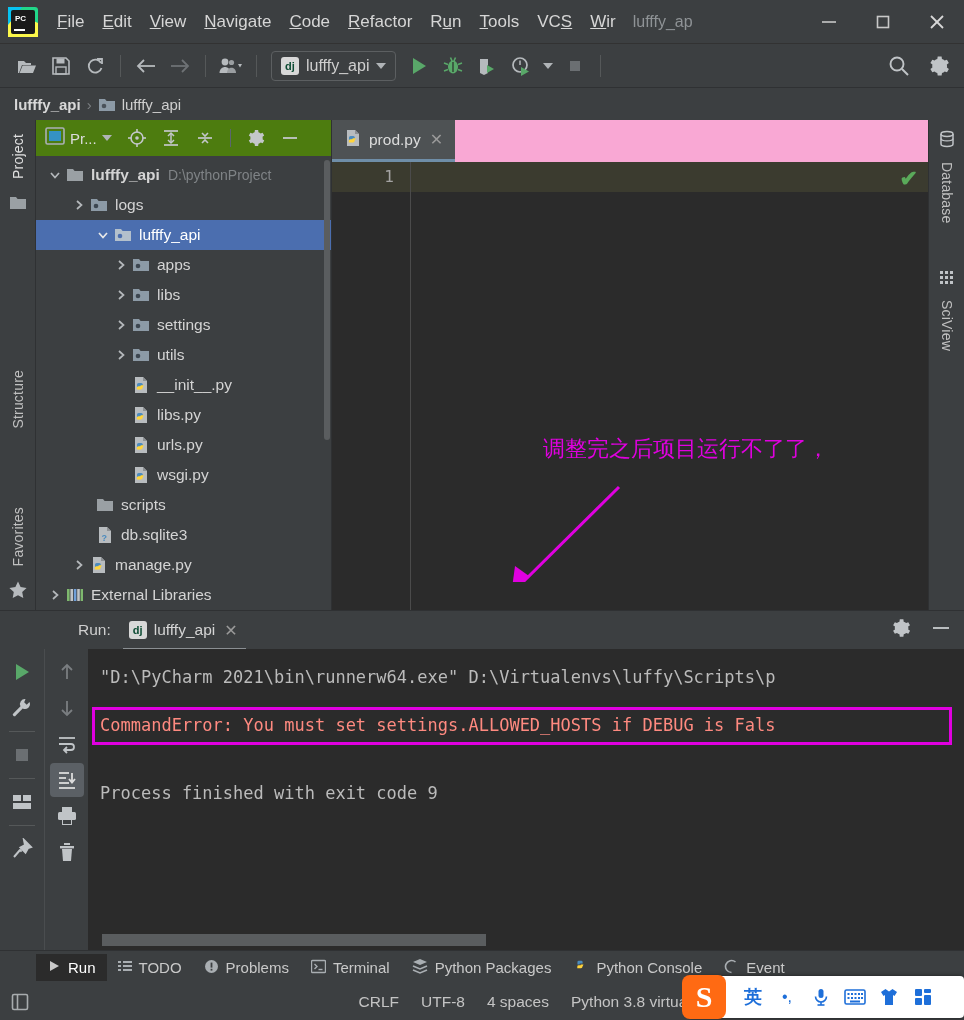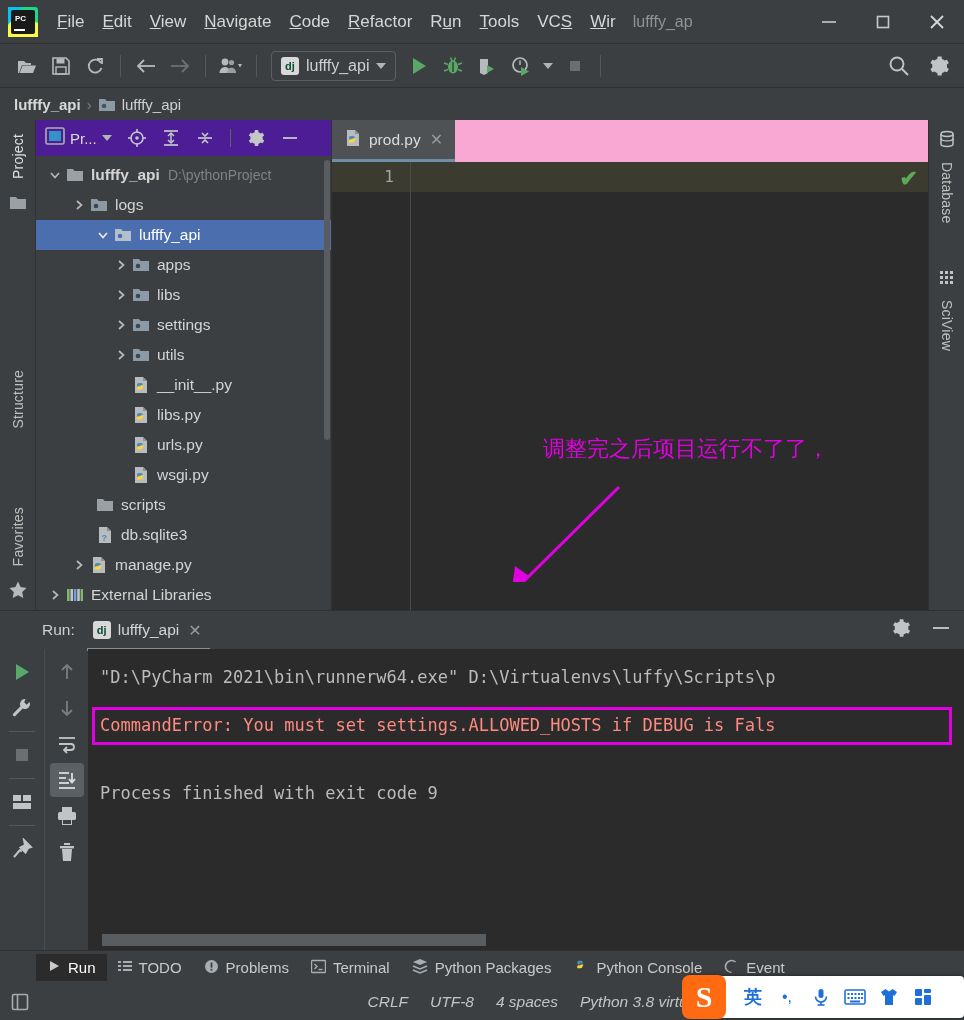--- a/index.html
+++ b/index.html
@@ -74,21 +74,21 @@
     writing-mode:vertical-rl; transform:rotate(180deg);
     font-size:14px; color:#c0c0c0; padding:6px 0; letter-spacing:0.2px; white-space:nowrap;
   }
   .vtab.sel { color:#e0e0e0; }
   .lstrip-top { display:flex; flex-direction:column; align-items:center; padding-top:8px; gap:4px; }
   .lstrip-bot { position:absolute; bottom:6px; display:flex; flex-direction:column; align-items:center; gap:4px; }
 
   
   .project-panel { width:296px; flex:0 0 296px; background:#3c3f41; display:flex; flex-direction:column; border-right:1px solid #2f3133; }
   .pp-header {
-    height:36px; background:#4c1d95; display:flex; align-items:center; gap:8px; padding:0 5px; flex:0 0 36px;
+    height:36px; background:#4d7c0f; display:flex; align-items:center; gap:8px; padding:0 5px; flex:0 0 36px;
   }
   .pp-title { display:flex; align-items:center; gap:5px; padding:2px 4px; }
   .pp-title-text { font-size:15px; color:#dcdcdc; }
   .pp-icon { width:26px; height:26px; display:flex; align-items:center; justify-content:center; color:#c3c7ca; }
   .pp-hsep { width:1px; height:18px; background:#5b6570; margin:0 4px; }
   .tree { flex:1 1 auto; overflow:hidden; padding-top:4px; position:relative; background:#3c3f41; }
   .row {
     height:30px; display:flex; align-items:center; font-size:15.5px; color:#d4d4d4;
     white-space:nowrap; padding-right:4px; position:relative;
   }
@@ -124,21 +124,21 @@
   .arrow-svg { position:absolute; left:0; top:0; pointer-events:none; }
 
   
   .rstrip { width:36px; flex:0 0 36px; background:#3c3f41; border-left:1px solid #2f3133; display:flex; flex-direction:column; align-items:center; padding-top:10px; gap:10px; }
   .rtab { display:flex; flex-direction:column; align-items:center; gap:4px; }
   .rtab .vtab { writing-mode:vertical-rl; transform:none; }
 
   
   .runwin { height:340px; flex:0 0 340px; display:flex; flex-direction:column; background:#3c3f41; border-top:1px solid #2f3133; }
   .run-header { height:38px; flex:0 0 38px; background:#3c3f41; display:flex; align-items:center; padding-left:42px; position:relative; }
-  .run-label { font-size:15.5px; color:#cfcfcf; margin-right:12px; }
+  .run-label { font-size:15.5px; color:#cfcfcf; margin-right:12px;margin-left:36px; }
   .run-tab { display:flex; align-items:center; gap:7px; padding:4px 6px; position:relative; }
   .run-tab::after { content:""; position:absolute; left:0; right:0; bottom:-7px; height:3px; background:#8a8f93; }
   .run-tab-label { font-size:15.5px; color:#d4d4d4; }
   .run-head-right { position:absolute; right:12px; display:flex; align-items:center; gap:18px; }
   .run-body { flex:1 1 auto; display:flex; min-height:0; }
   .run-gutter1 { width:44px; flex:0 0 44px; background:#3c3f41; display:flex; flex-direction:column; align-items:center; padding-top:6px; gap:2px; }
   .run-gutter2 { width:44px; flex:0 0 44px; background:#3c3f41; display:flex; flex-direction:column; align-items:center; padding-top:6px; gap:2px; border-left:1px solid #4a4d4f; }
   .gbtn { width:34px; height:34px; display:flex; align-items:center; justify-content:center; color:#a9aeb2; border-radius:4px; }
   .gbtn.active { background:#5b6065; }
   .gsep { width:26px; height:1px; background:#555859; margin:4px 0; }
@@ -153,21 +153,21 @@
 
   
   .bottombar { height:34px; flex:0 0 34px; background:#3c3f41; display:flex; align-items:center; border-top:1px solid #2f3133; }
   .bb-left-ico { width:36px; display:flex; align-items:center; justify-content:center; }
   .bb-tab { display:flex; align-items:center; gap:7px; padding:5px 11px; font-size:15px; color:#c9c9c9; white-space:nowrap; }
   .bb-tab.sel { background:#2b2b2b; color:#ffffff; }
 
   
   .statusbar { height:36px; flex:0 0 36px; background:#3c3f41; display:flex; align-items:center; position:relative; }
   .sb-left { width:40px; display:flex; align-items:center; justify-content:center; color:#a8acae; }
-  .sb-right { position:absolute; right:9px; display:flex; align-items:center; gap:22px; font-size:15.5px; color:#c4c4c4;font-style:italic; }
+  .sb-right { position:absolute; right:18px; display:flex; align-items:center; gap:22px; font-size:15.5px; color:#c4c4c4; }
 
   
   .ime {
     position:absolute; right:0px; bottom:2px; height:42px; width:276px;
     background:#ffffff; border-radius:4px; display:flex; align-items:center;
     box-shadow:0 0 4px rgba(0,0,0,.5); z-index:50;
   }
   .ime-logo {
     width:44px; height:44px; background:#ff6a13; border-radius:8px; margin-left:-6px;
     display:flex; align-items:center; justify-content:center; color:#fff;

